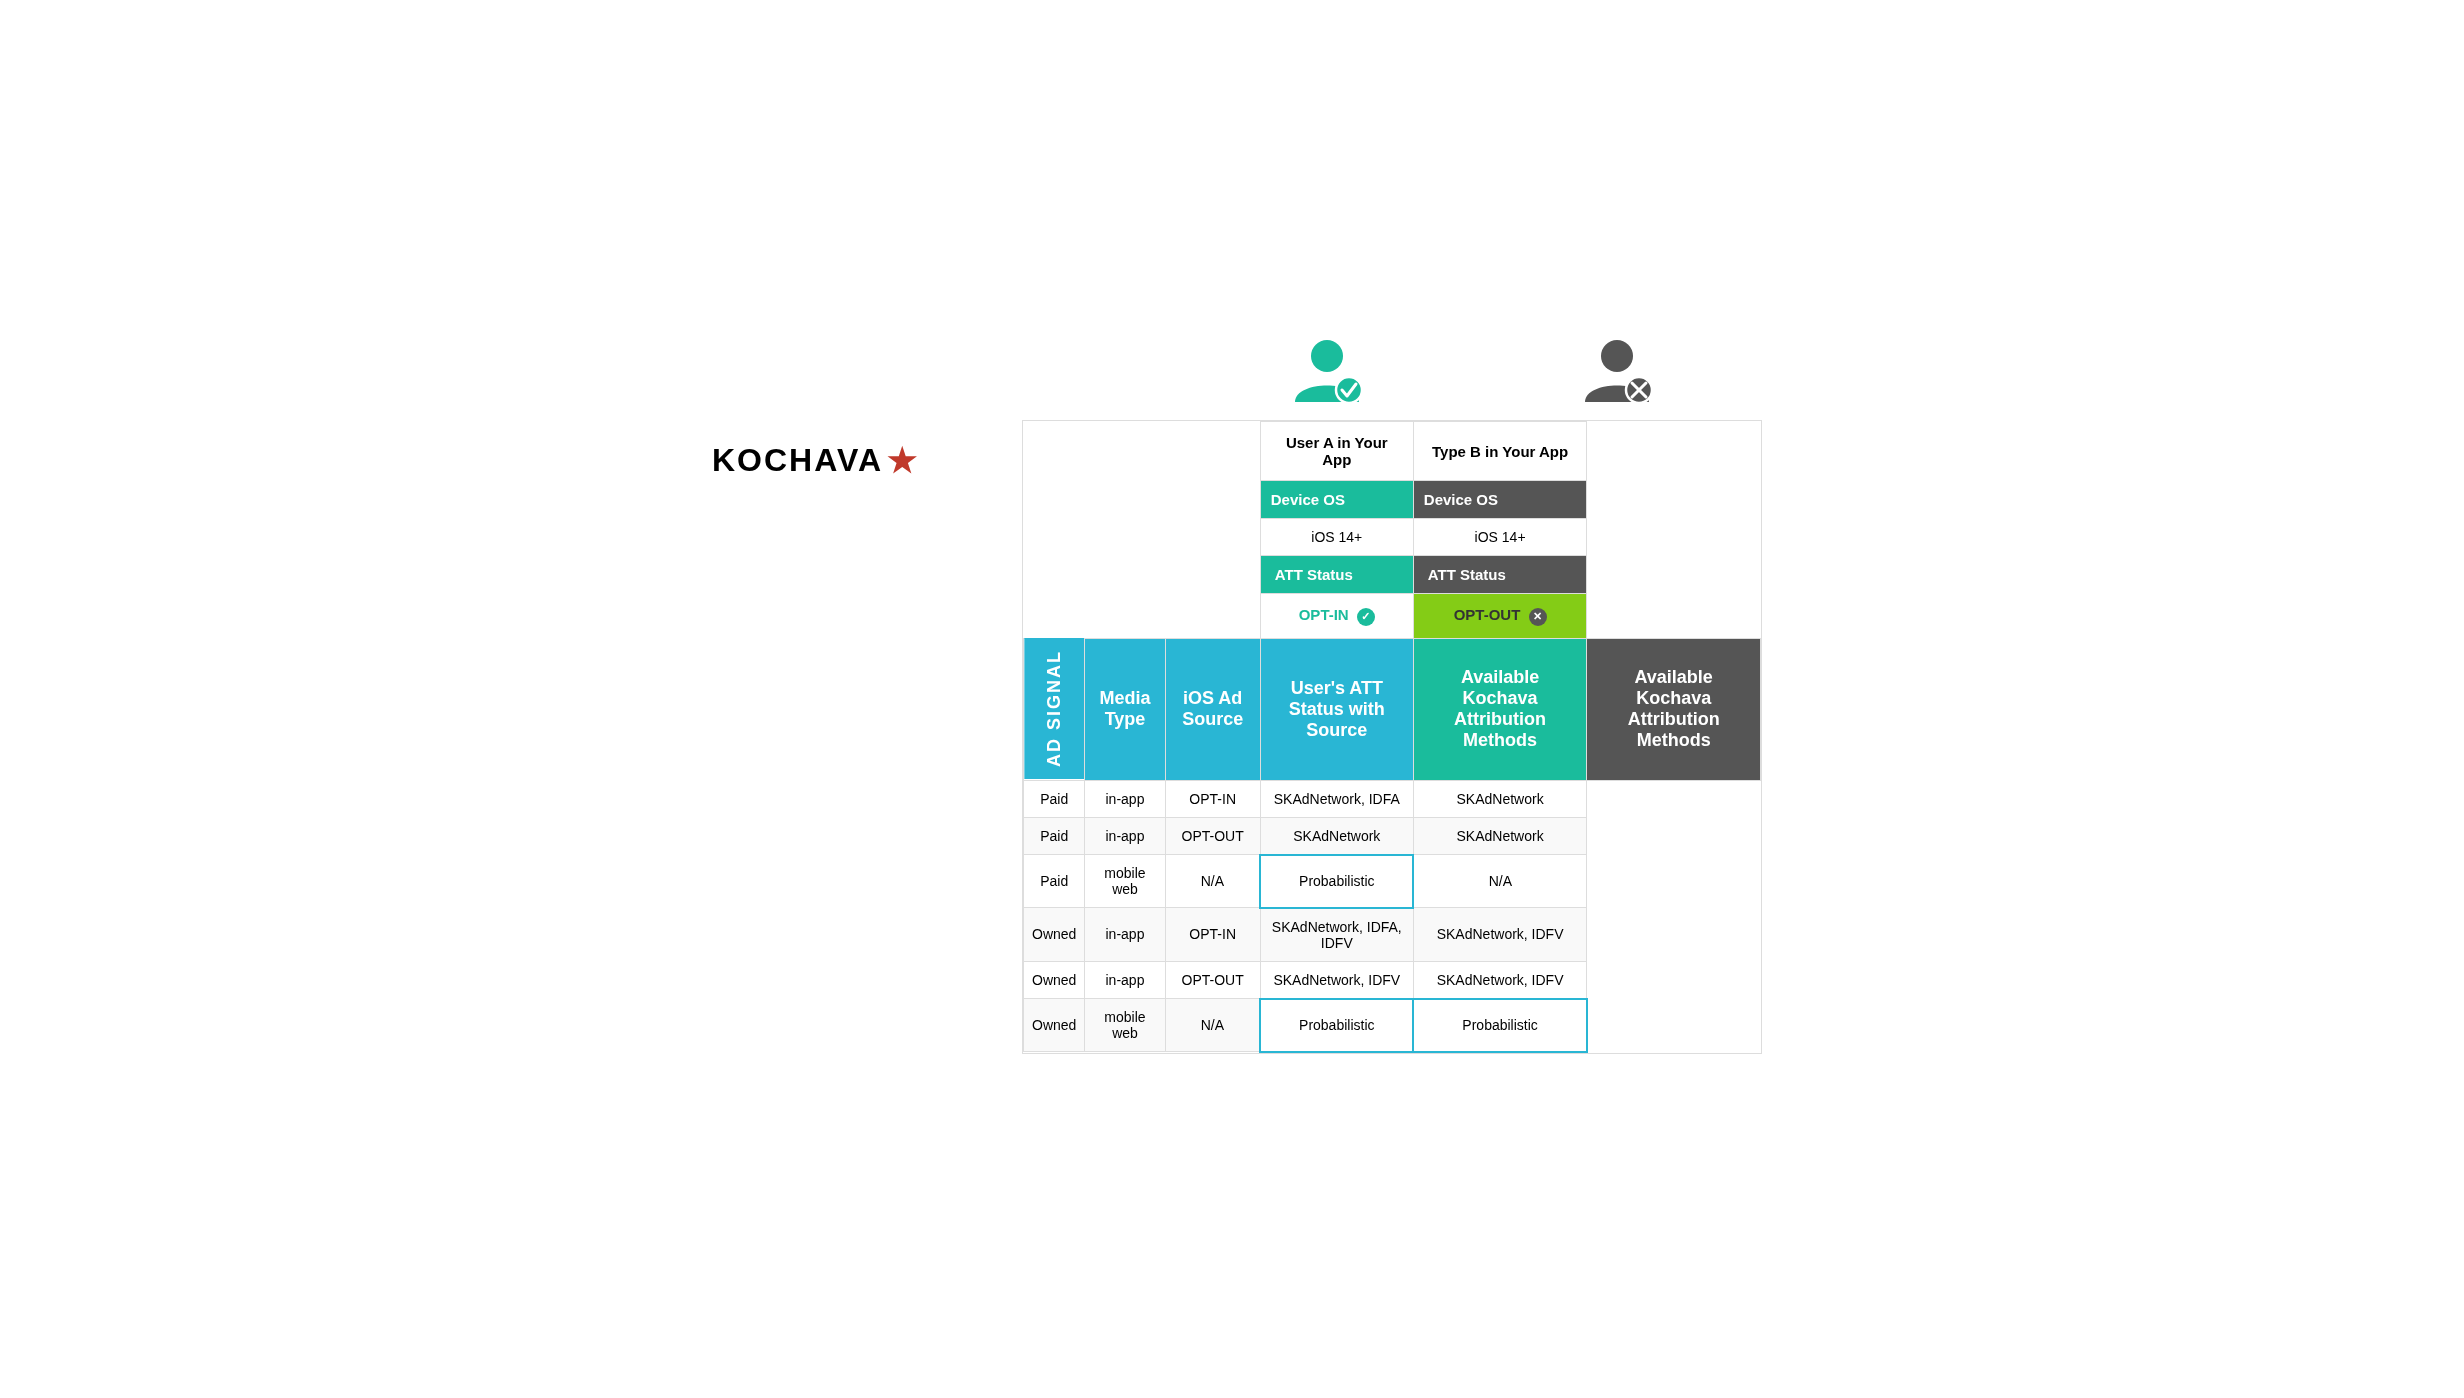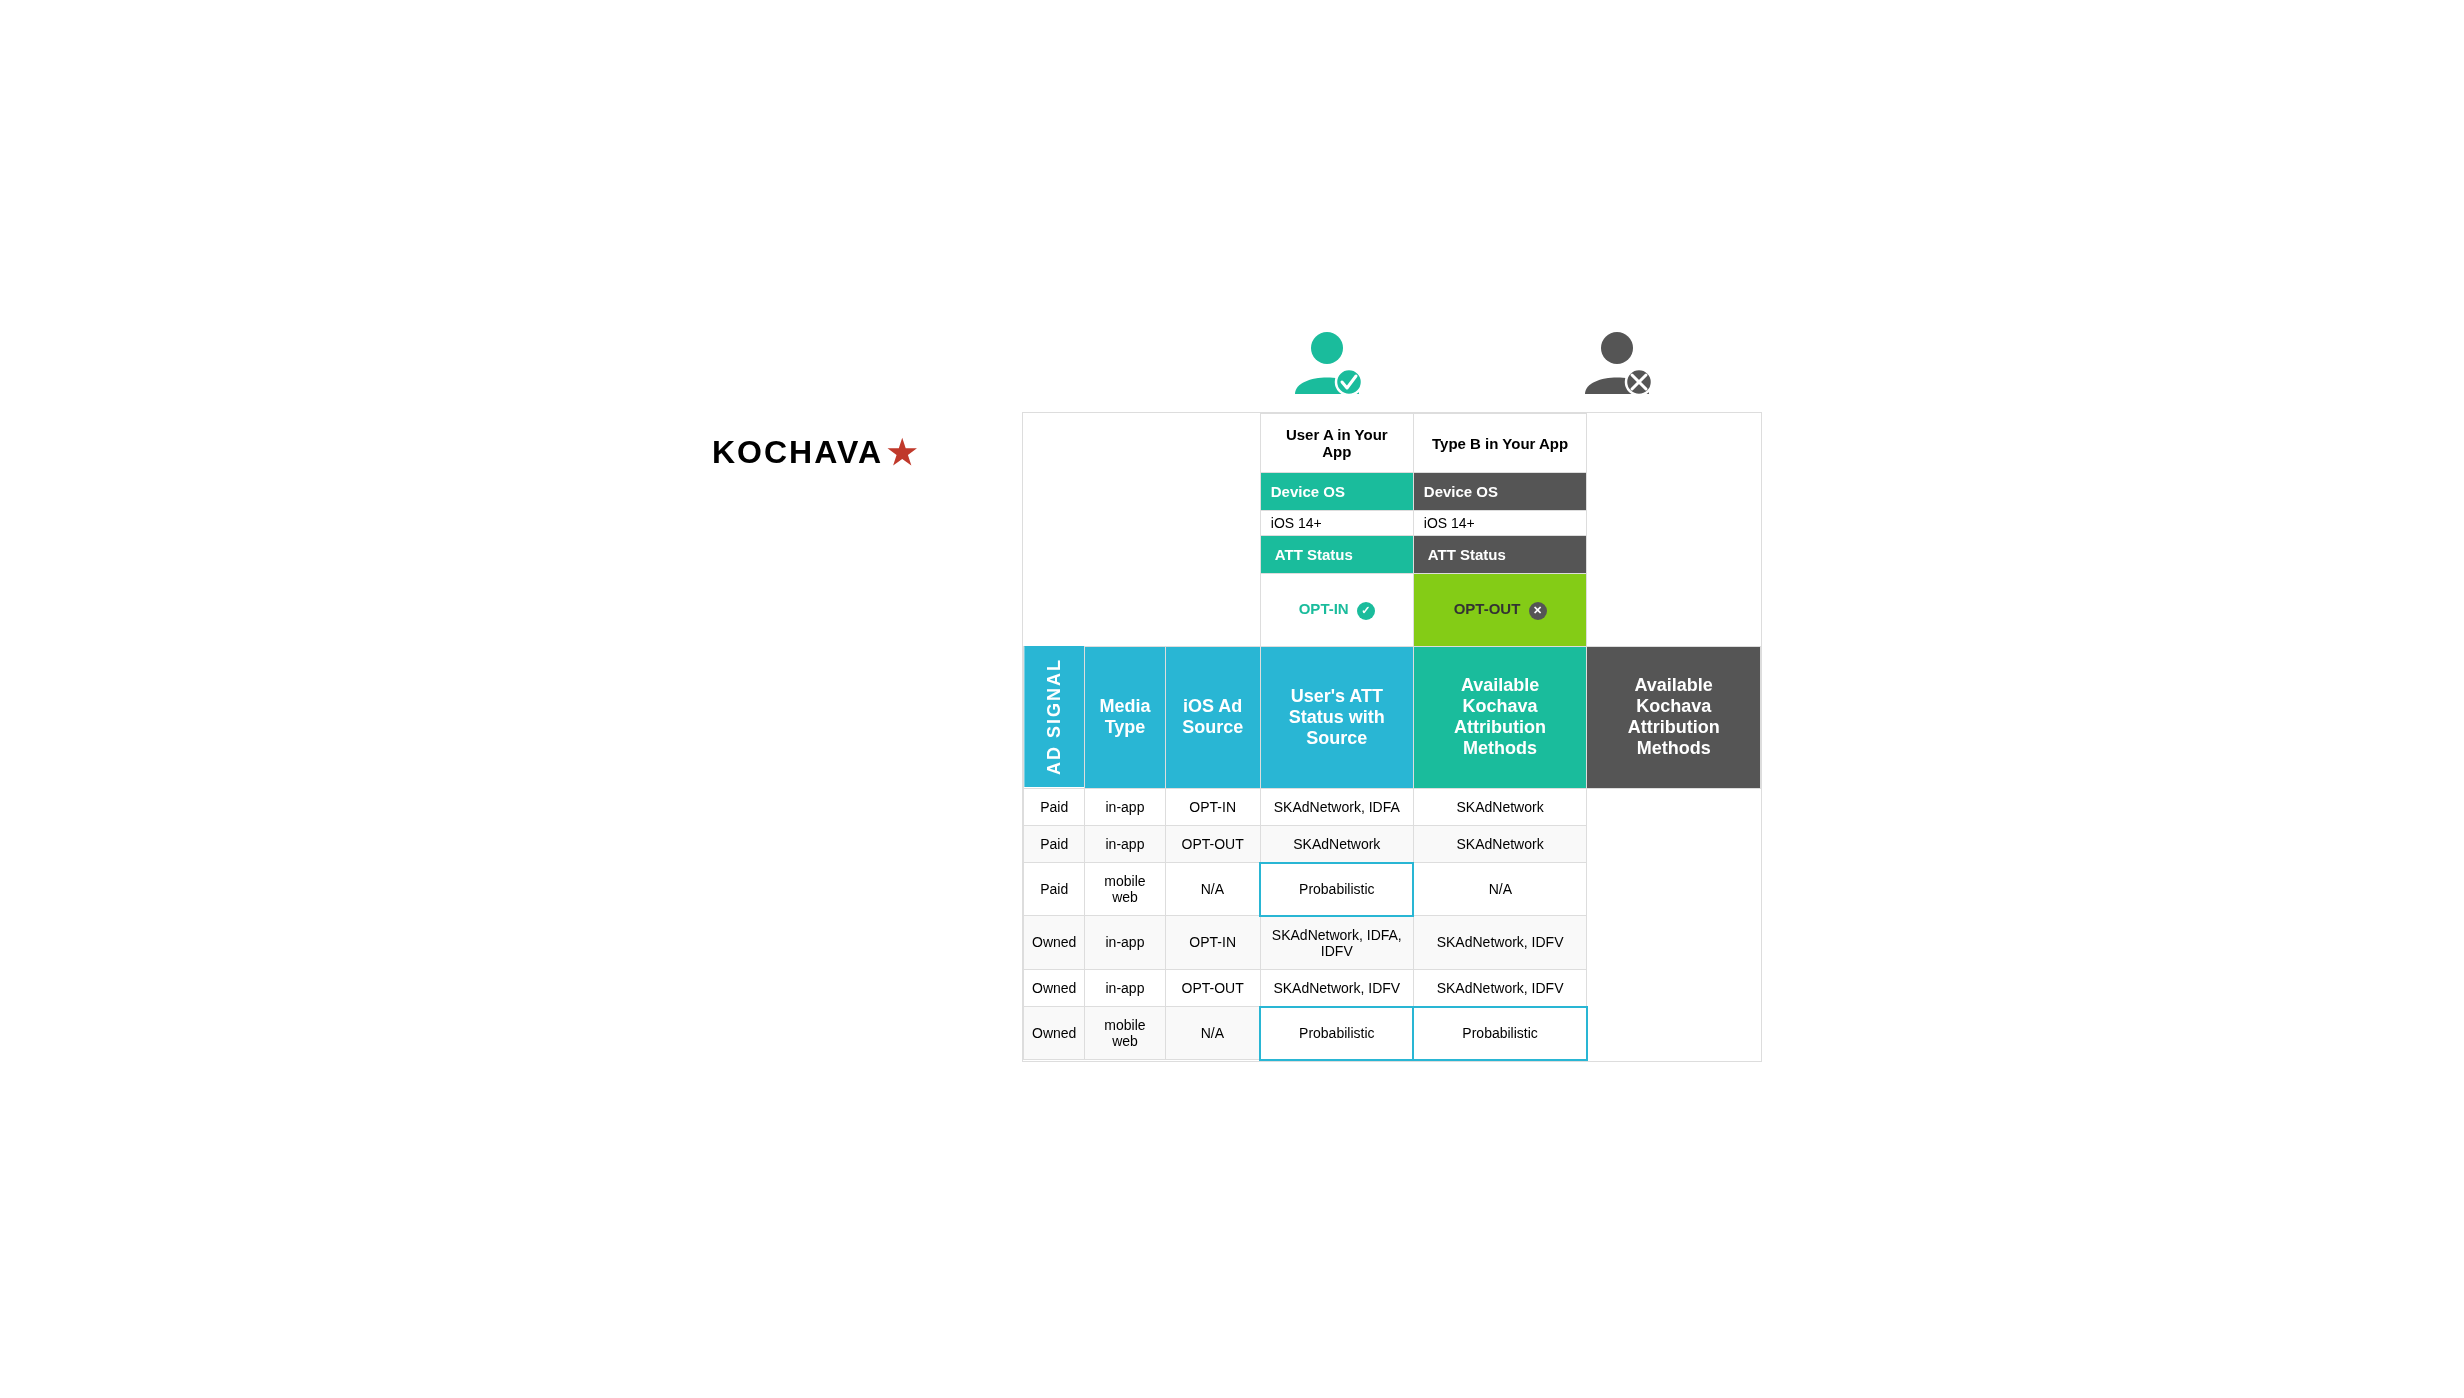--- a/index.html
+++ b/index.html
@@ -108,23 +108,23 @@
       background: #1abc9c;
       color: #fff;
     }
     .th-device-b {
       background: #555;
       color: #fff;
     }
 
     .row-plain td {
       font-size: 14px;
-      padding: 4px 10px;
-      border: 1px solid #ddd;
-      text-align: left;
+      padding: 10px 10px;
+      border: 1px solid #ddd;
+      text-align: center;
       background: #fff;
     }
 
     .header-row-att th {
       font-size: 15px;
       font-weight: 600;
       padding: 10px 14px;
       border: 1px solid #ddd;
       text-align: left;
     }
@@ -133,21 +133,21 @@
       color: #fff;
     }
     .th-att-b {
       background: #555;
       color: #fff;
     }
 
     .header-row-status td {
       font-size: 15px;
       font-weight: 700;
-      padding: 26px 10px;
+      padding: 12px 10px;
       border: 1px solid #ddd;
       text-align: center;
     }
     .td-optin {
       color: #1abc9c;
       background: #fff;
     }
     .td-optout {
       color: #333;
       background: #84cc16;

